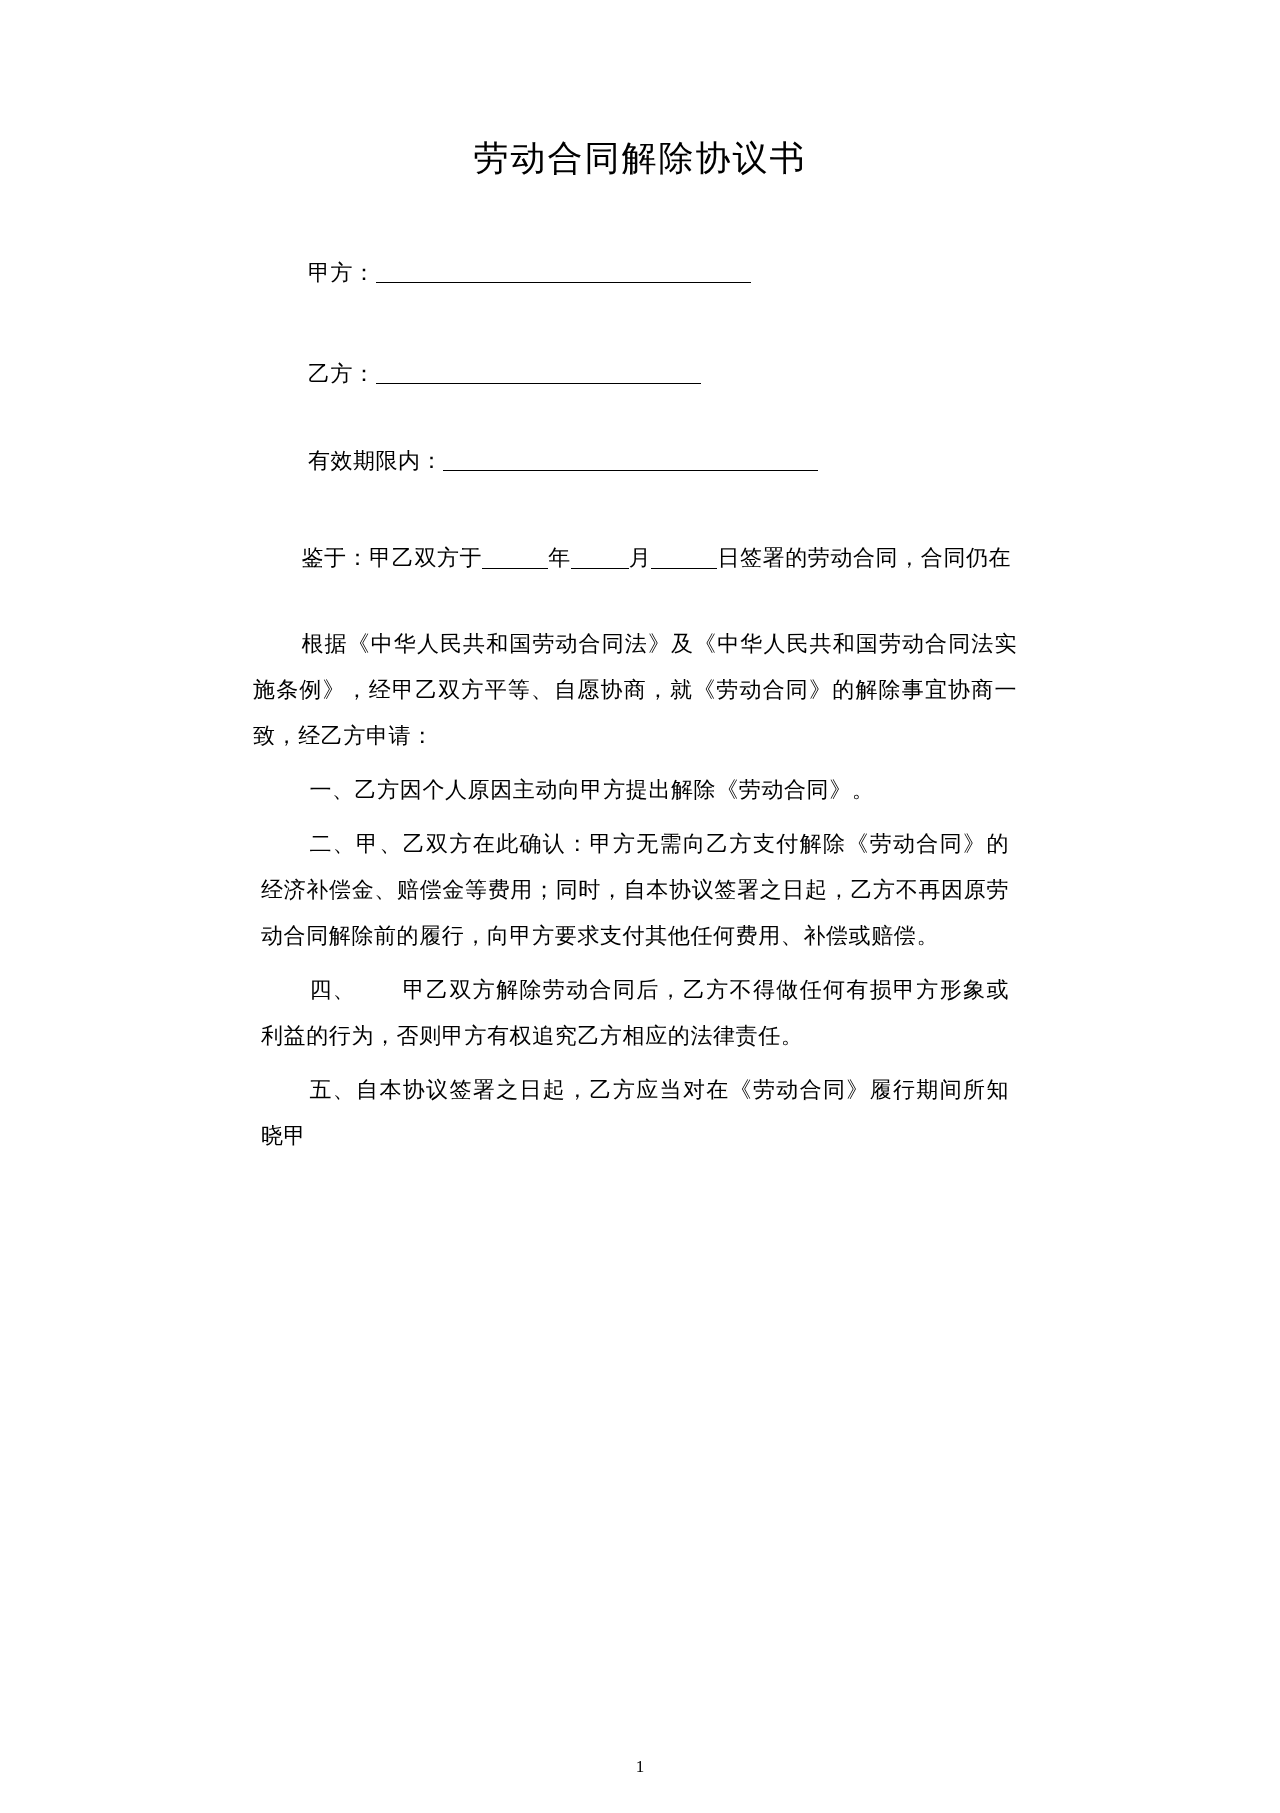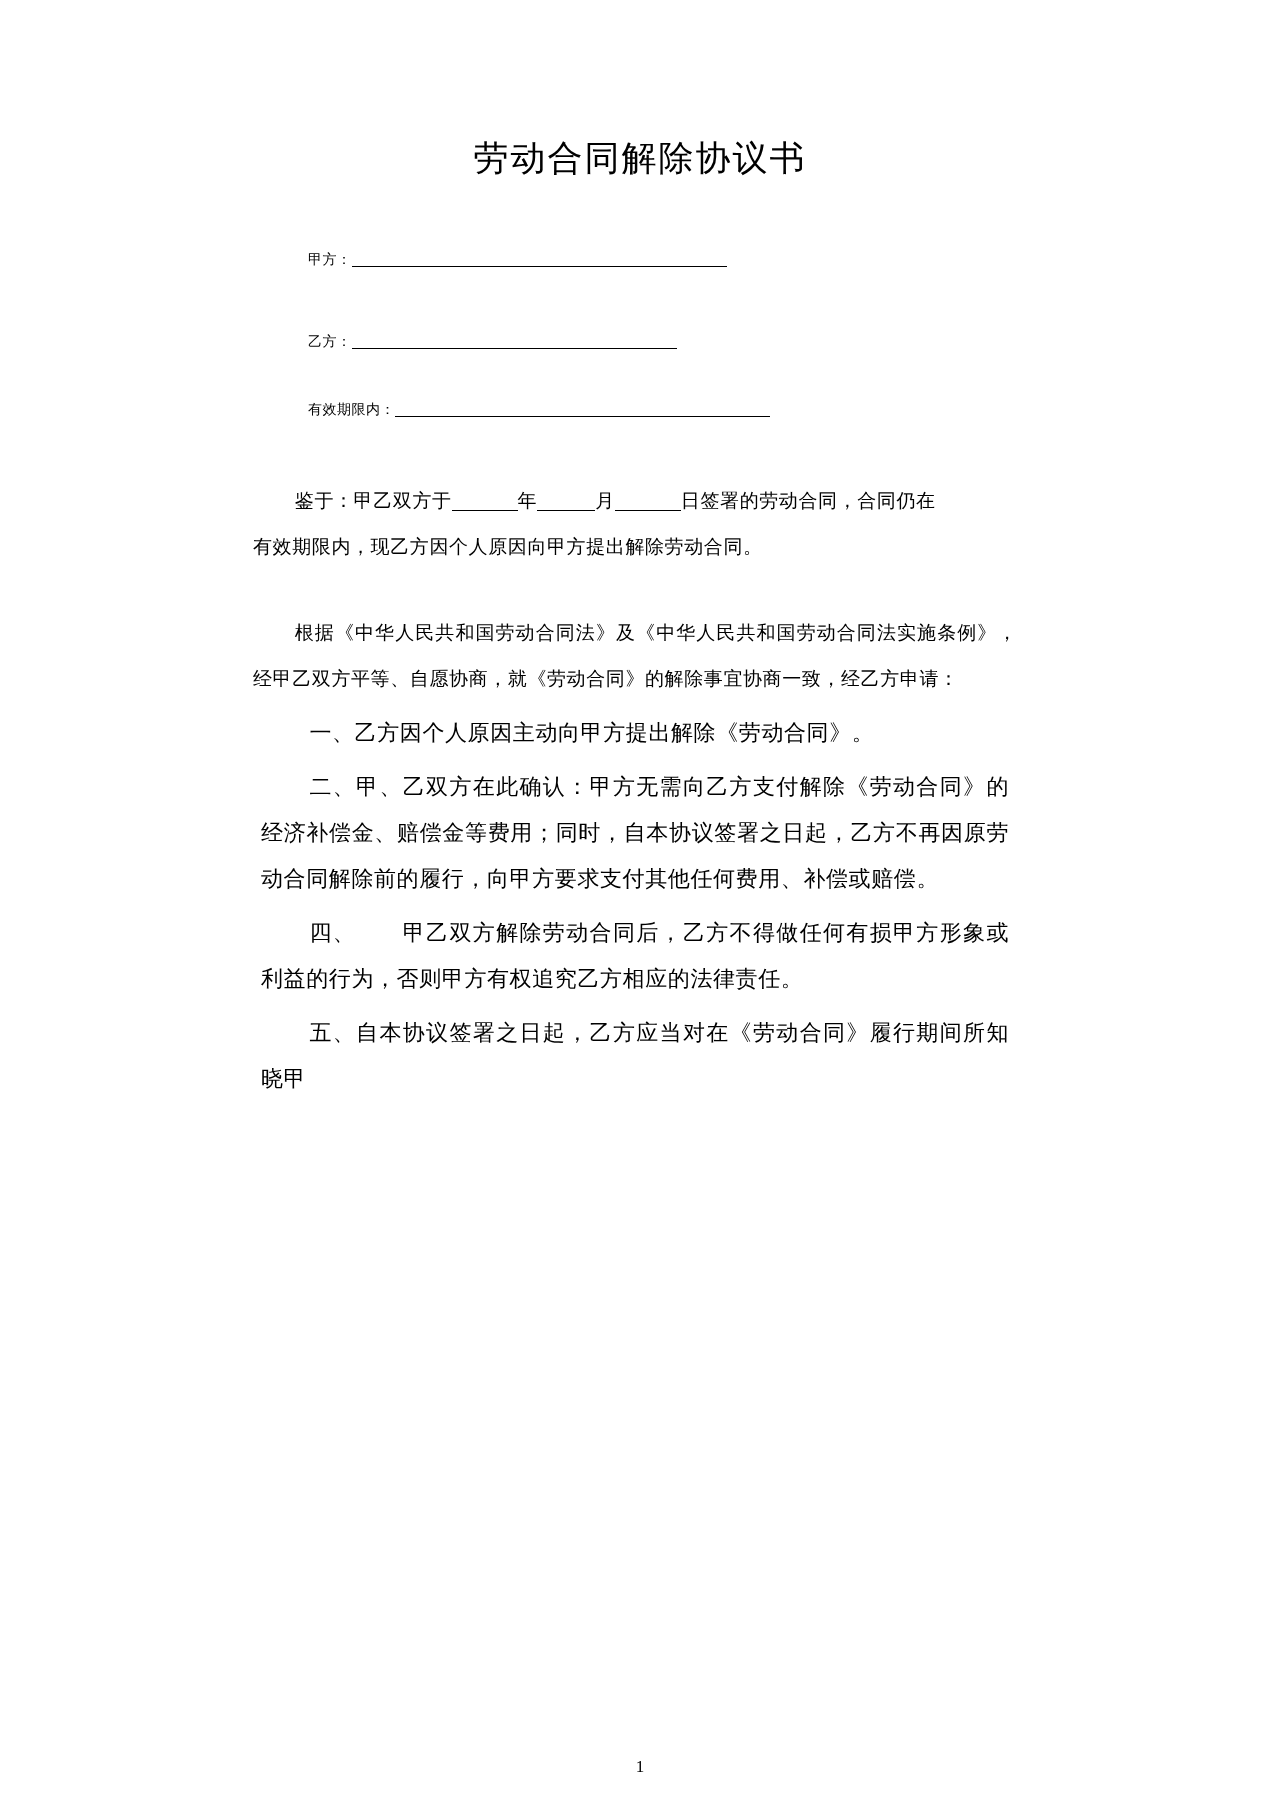--- a/index.html
+++ b/index.html
@@ -27,39 +27,40 @@
     font-weight: normal;
     margin: 0;
     padding-top: 138px;
     line-height: 1.2;
   }
   .body-area {
     padding: 0 170px 0 160px;
     margin-top: 46px;
   }
   .field-row {
-    font-size: 14px;
+    font-size: 22px;
     line-height: 1.5;
     white-space: nowrap;
     padding-left: 55px;
+    margin-top: 10px;
   }
   .field-row .lbl { letter-spacing: 0.5px; }
   .fill {
     display: inline-block;
     border-bottom: 1.6px solid #000;
     vertical-align: -3px;
     height: 20px;
   }
   .gap-a { height: 58px; }
   .gap-b { height: 20px; }
   .gap-c { height: 44px; }
   .gap-d { height: 40px; }
 
   .para {
-    font-size: 19px;
+    font-size: 22px;
     line-height: 46px;
     text-align: justify;
     text-justify: inter-ideograph;
     margin: 0;
     letter-spacing: 0.6px;
   }
   .para.indent { text-indent: 2.2em; }
 
   .blank-inline {
     display: inline-block;
@@ -107,21 +108,20 @@
     <div class="gap-c"></div>
 
     <div class="field-row">
       <span class="lbl">有效期限内：</span><span class="fill" style="width:375px"></span>
     </div>
 
     <div class="gap-a"></div>
 
     <p class="para indent"><span>鉴于：甲乙双方于</span><span class="blank-inline w-lg"></span><span>年</span><span class="blank-inline w-md"></span><span>月</span><span class="blank-inline w-lg"></span><span>日签署的劳动合同，合同仍在</span></p>
 
-    <p class="para">有效期限内，现乙方因个人原因向甲方提出解除劳动合同。</p>
 
     <div class="gap-d"></div>
 
     <p class="para indent">根据《中华人民共和国劳动合同法》及《中华人民共和国劳动合同法实施条例》，经甲乙双方平等、自愿协商，就《劳动合同》的解除事宜协商一致，经乙方申请：</p>
 
     <p class="clause">一、乙方因个人原因主动向甲方提出解除《劳动合同》。</p>
 
 
     <p class="clause">二、甲、乙双方在此确认：甲方无需向乙方支付解除《劳动合同》的经济补偿金、赔偿金等费用；同时，自本协议签署之日起，乙方不再因原劳动合同解除前的履行，向甲方要求支付其他任何费用、补偿或赔偿。</p>
 

